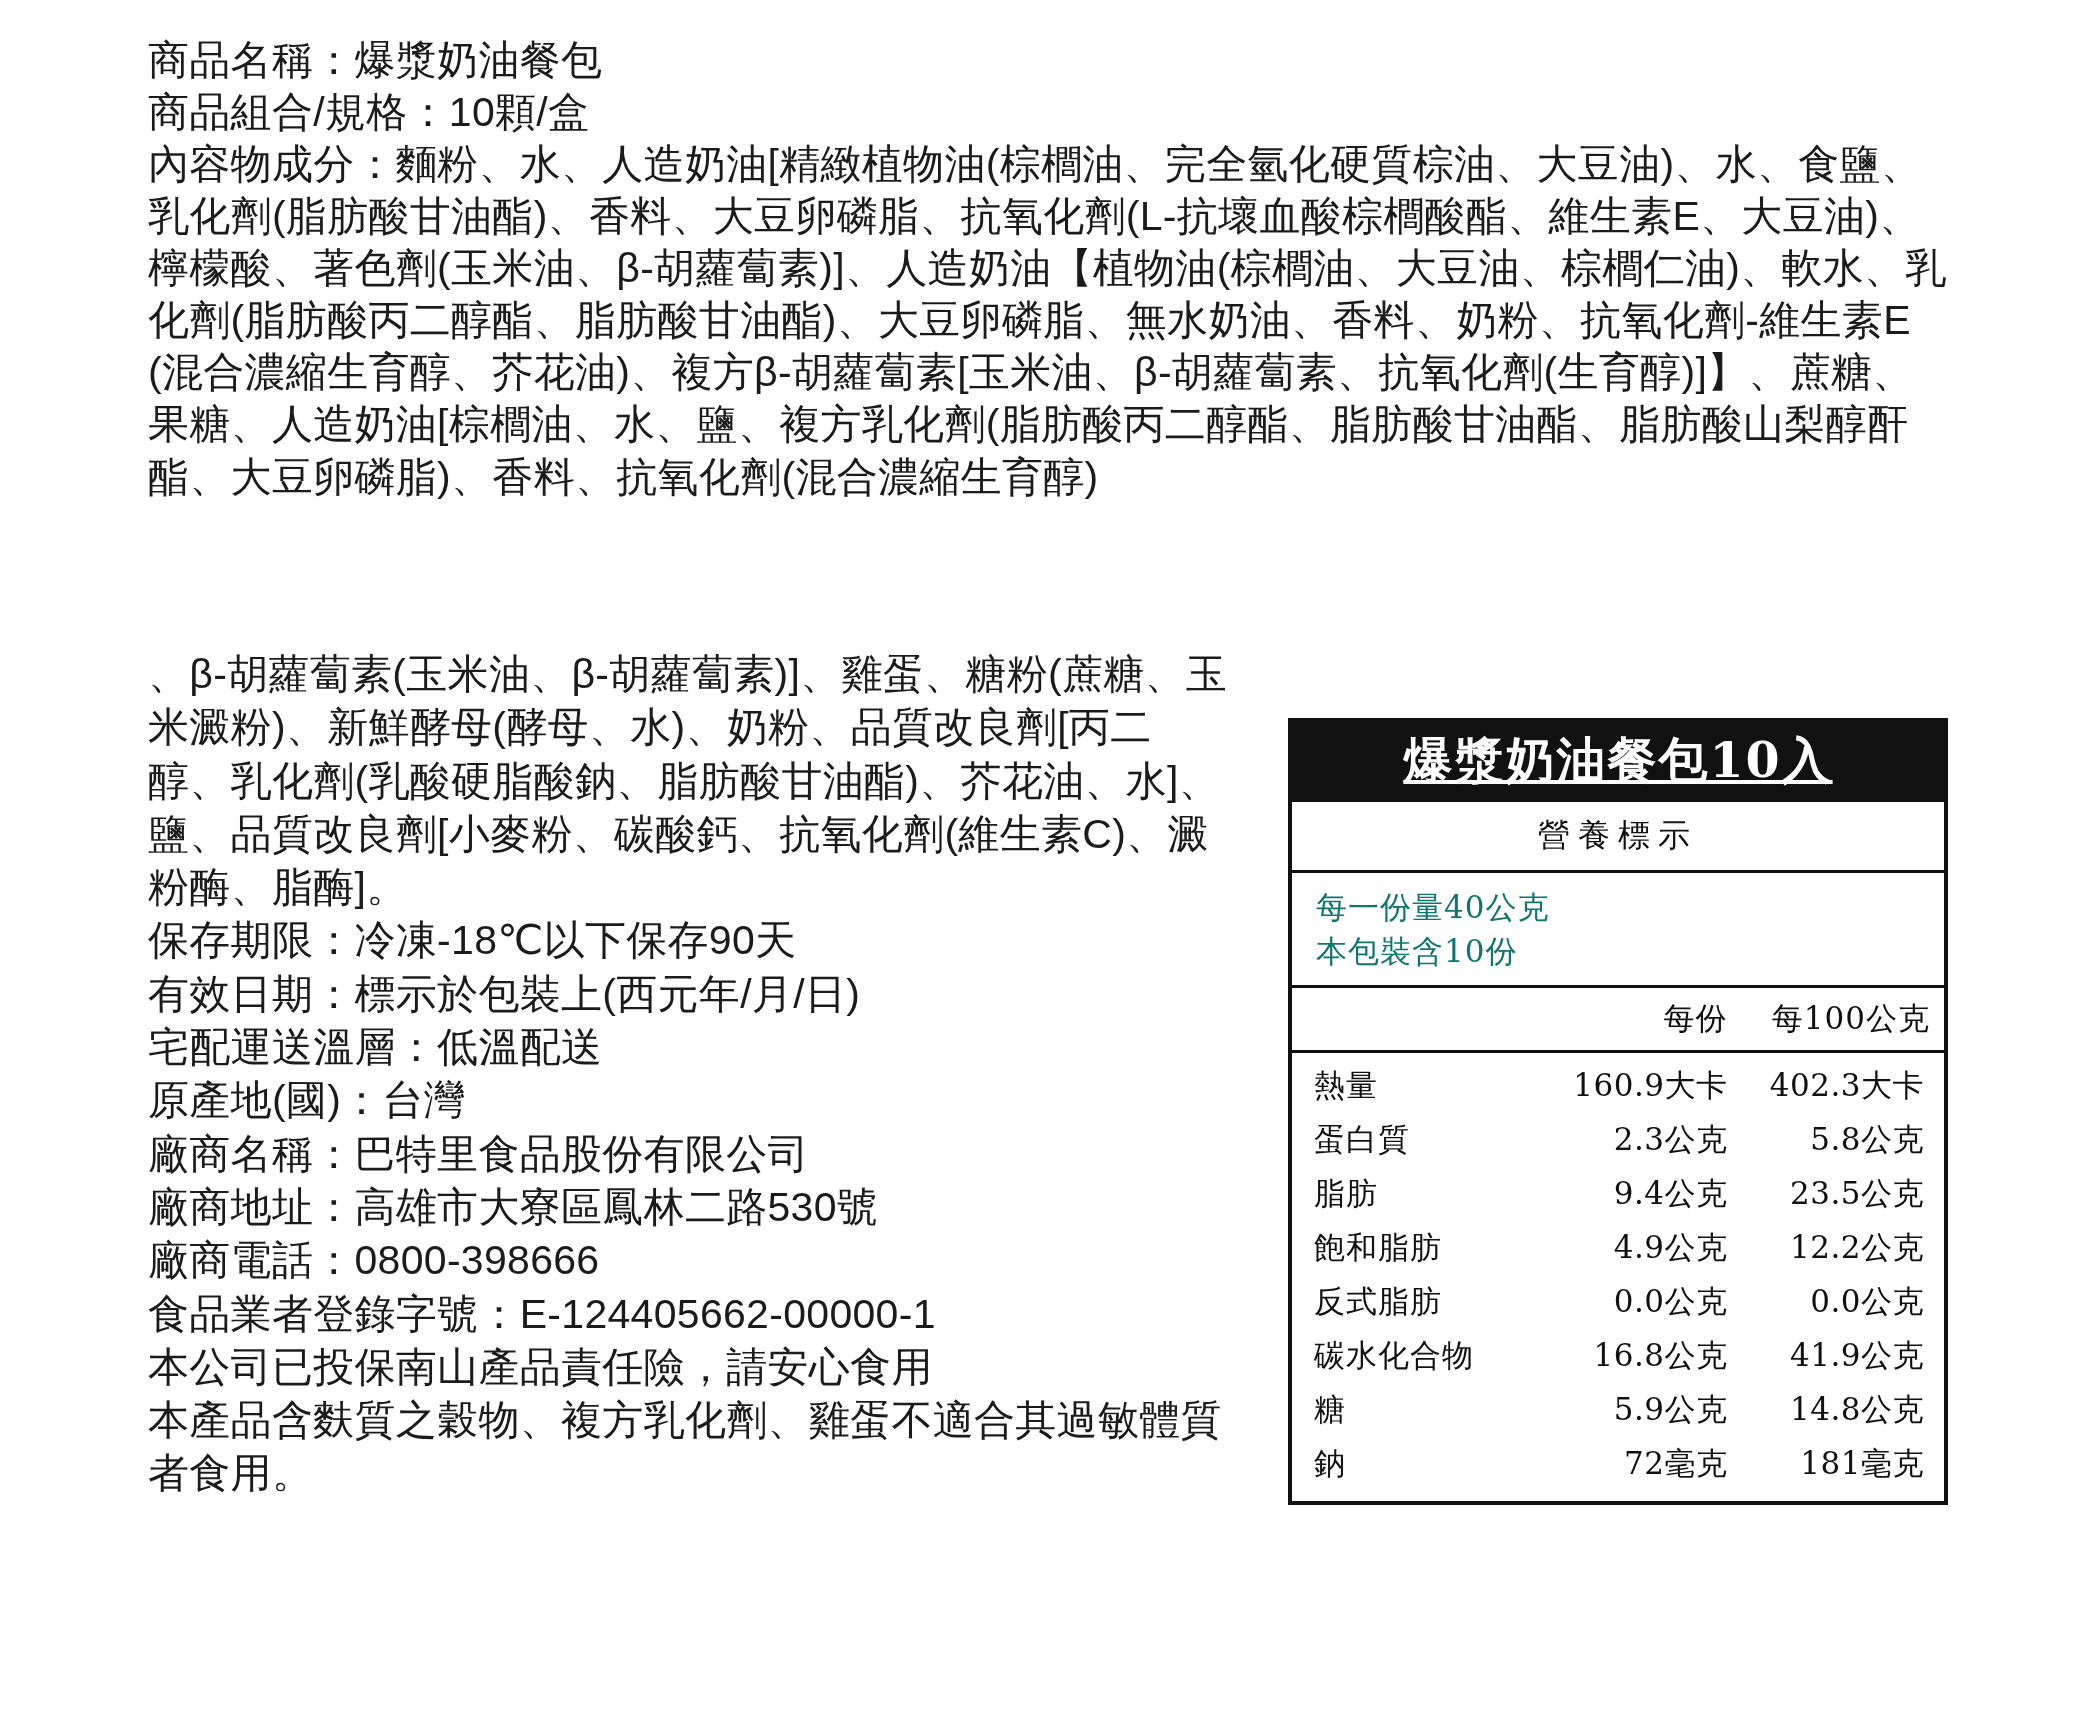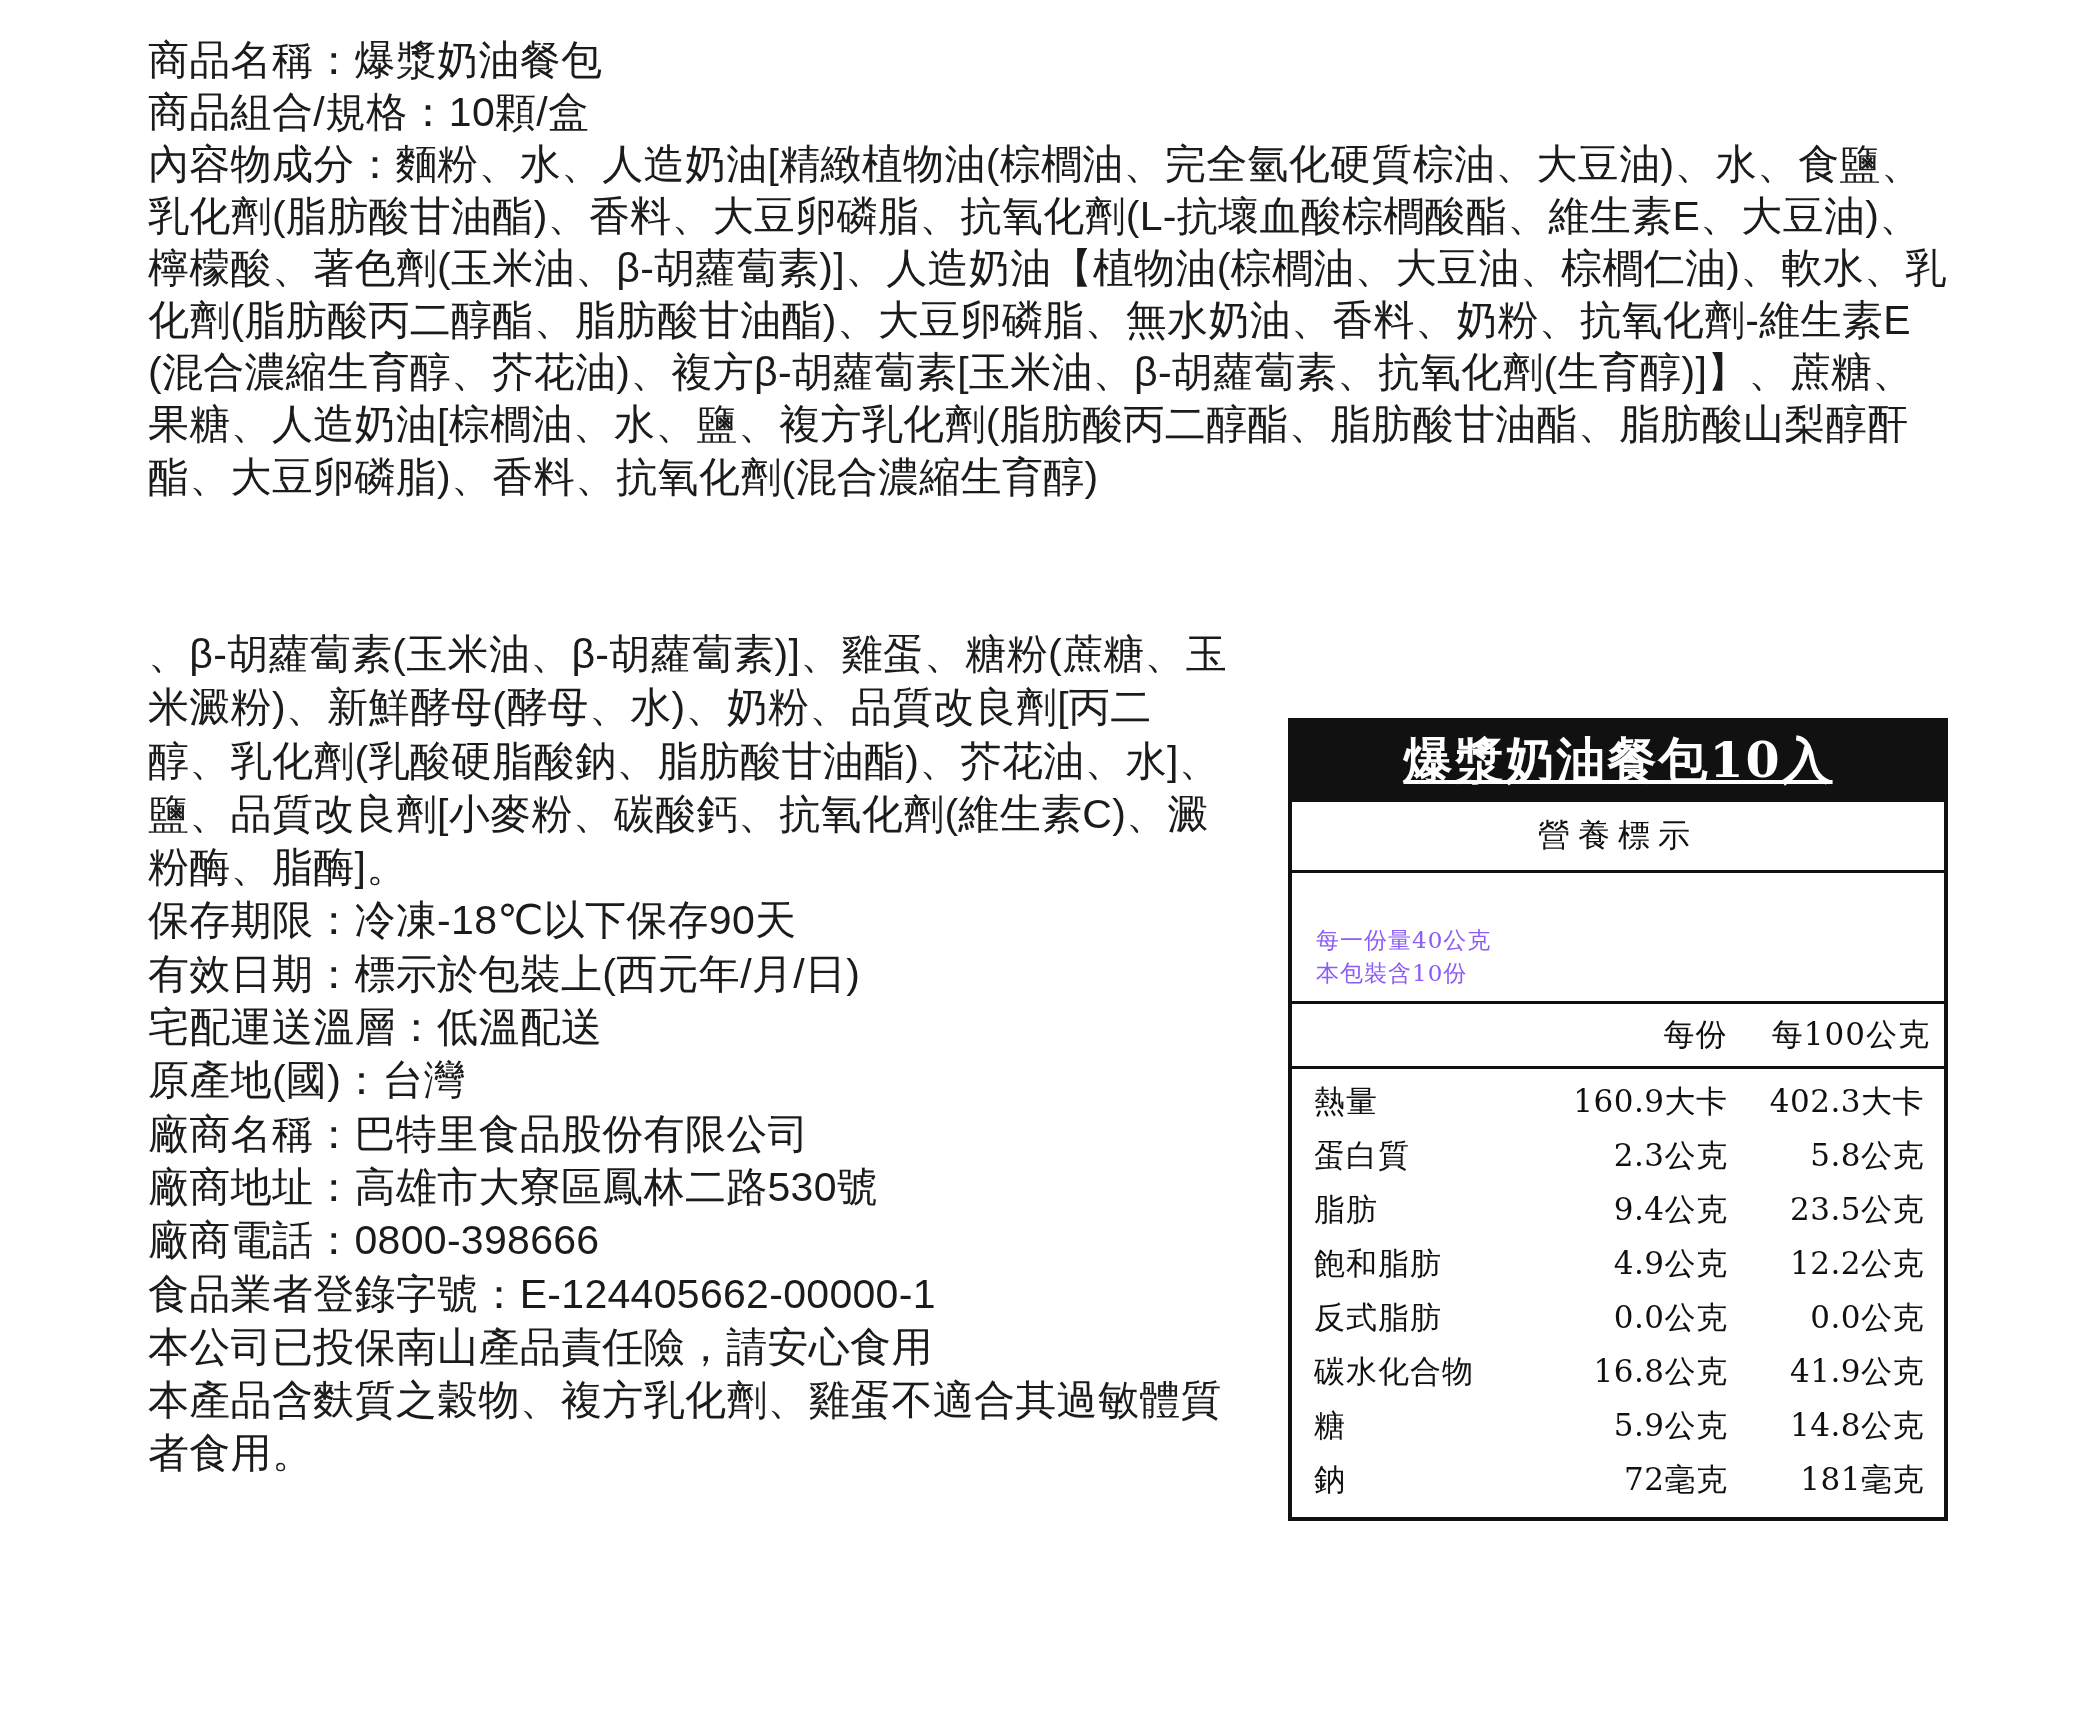--- a/index.html
+++ b/index.html
@@ -42,21 +42,21 @@
 
   
   .ingredients-top {
     width: 1800px;
   }
 
   
   .lower-left {
     position: absolute;
     left: 148px;
-    top: 628px;
+    top: 648px;
     width: 1080px;
     font-size: 41px;
     line-height: 1.30;
     letter-spacing: 0.3px;
     color: #1b1b1b;
   }
   .lower-left .info-line {
     white-space: pre-wrap;
     word-break: break-all;
   }
@@ -87,27 +87,26 @@
     text-align: center;
     font-family: Liberation Mono, monospace;
     font-size: 32px;
     letter-spacing: 8px;
     padding: 12px 0 12px 0;
     border-bottom: 3px solid #111;
     color: #111;
   }
   .serving-info {
     font-family: "DejaVu Serif", "Liberation Serif", serif;
-    font-size: 23px;
+    font-size: 31px;
     line-height: 1.42;
     padding: 12px 0 12px 24px;
     border-bottom: 3px solid #111;
-    color: #8b5cf6;
+    color: #0f766e;
     letter-spacing: 1px;
-    margin-top: 39px;
   }
   table.nutrition-table {
     width: 100%;
     border-collapse: collapse;
     font-family: "DejaVu Serif", "Liberation Serif", serif;
     font-size: 31px;
     color: #111;
   }
   table.nutrition-table th,
   table.nutrition-table td {

